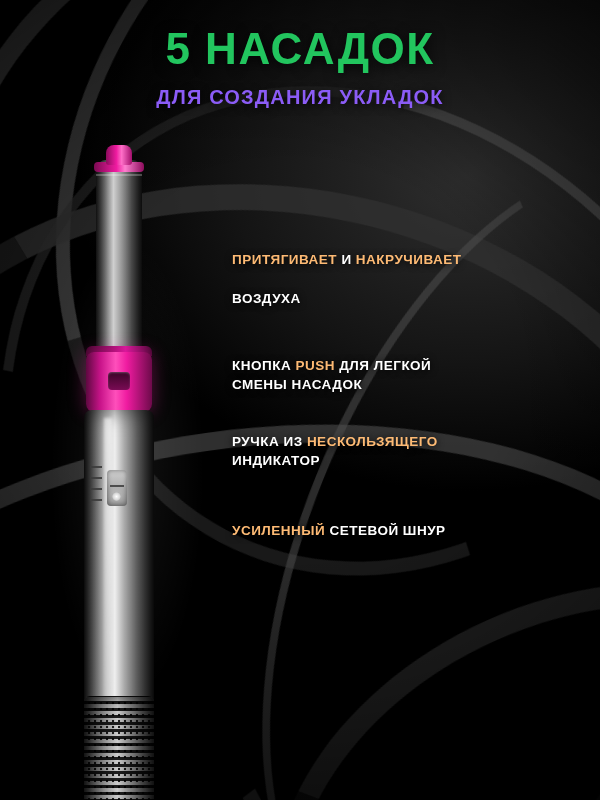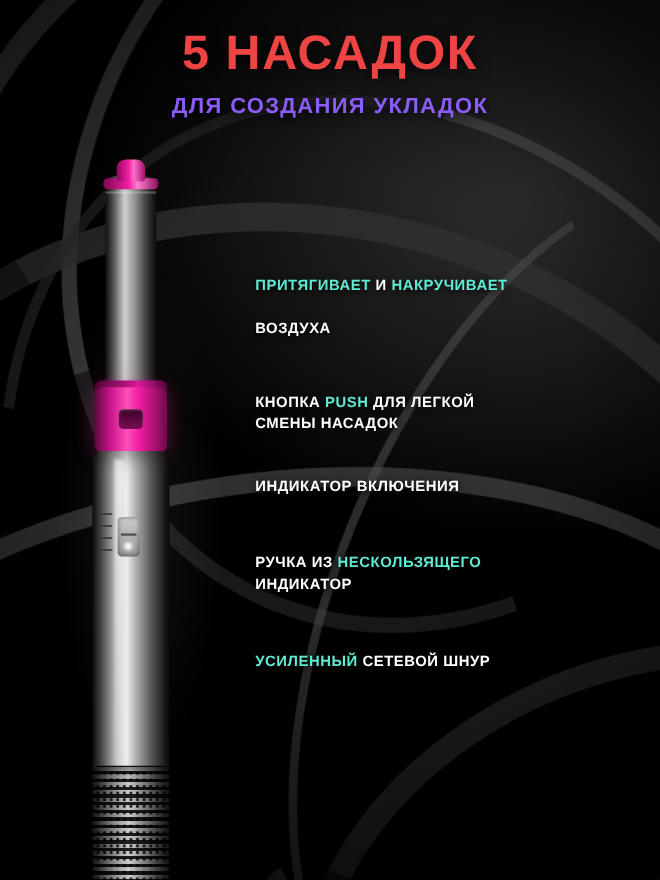--- a/index.html
+++ b/index.html
@@ -125,21 +125,21 @@
   .heading-wrap {
     position: absolute;
     top: 26px;
     left: 0;
     width: 600px;
     text-align: center;
     z-index: 6;
   }
   .title {
     margin: 0;
-    color: #ef4444;
+    color: #22c55e;
     font-size: 44px;
     font-weight: bold;
     letter-spacing: 1.5px;
     line-height: 1.05;
     text-shadow: 0 2px 14px rgba(0,0,0,.9);
   }
   .subtitle {
     margin: 14px 0 0 0;
     color: #8b5cf6;
     font-size: 20px;
@@ -161,21 +161,21 @@
   }
   .feature p {
     margin: 0;
     color: #ffffff;
     font-size: 13.5px;
     font-weight: bold;
     line-height: 1.45;
     letter-spacing: .5px;
     text-shadow: 0 1px 7px rgba(0,0,0,.95);
   }
-  .hl { color: #5eead4; }
+  .hl { color: #fdba74; }
 
   .f1 { margin-bottom: 47px; }
   .f2 { margin-bottom: 37px; }
   .f3 { margin-bottom: 50px; }
   .f4 { margin-bottom: 50px; }
 
   
   .product {
     position: absolute;
     left: 60px;
@@ -392,25 +392,20 @@
       </p>
     </div>
 
     <div class="feature f2">
       <p>
         <span>КНОПКА </span><span class="hl">PUSH</span><span> ДЛЯ ЛЕГКОЙ</span><br>
         <span>СМЕНЫ НАСАДОК</span>
       </p>
     </div>
 
-    <div class="feature f3">
-      <p>
-        <span>ИНДИКАТОР ВКЛЮЧЕНИЯ</span>
-      </p>
-    </div>
 
     <div class="feature f4">
       <p>
         <span>РУЧКА ИЗ </span><span class="hl">НЕСКОЛЬЗЯЩЕГО</span><br>
         <span>ИНДИКАТОР</span>
       </p>
     </div>
 
     <div class="feature f5">
       <p>

